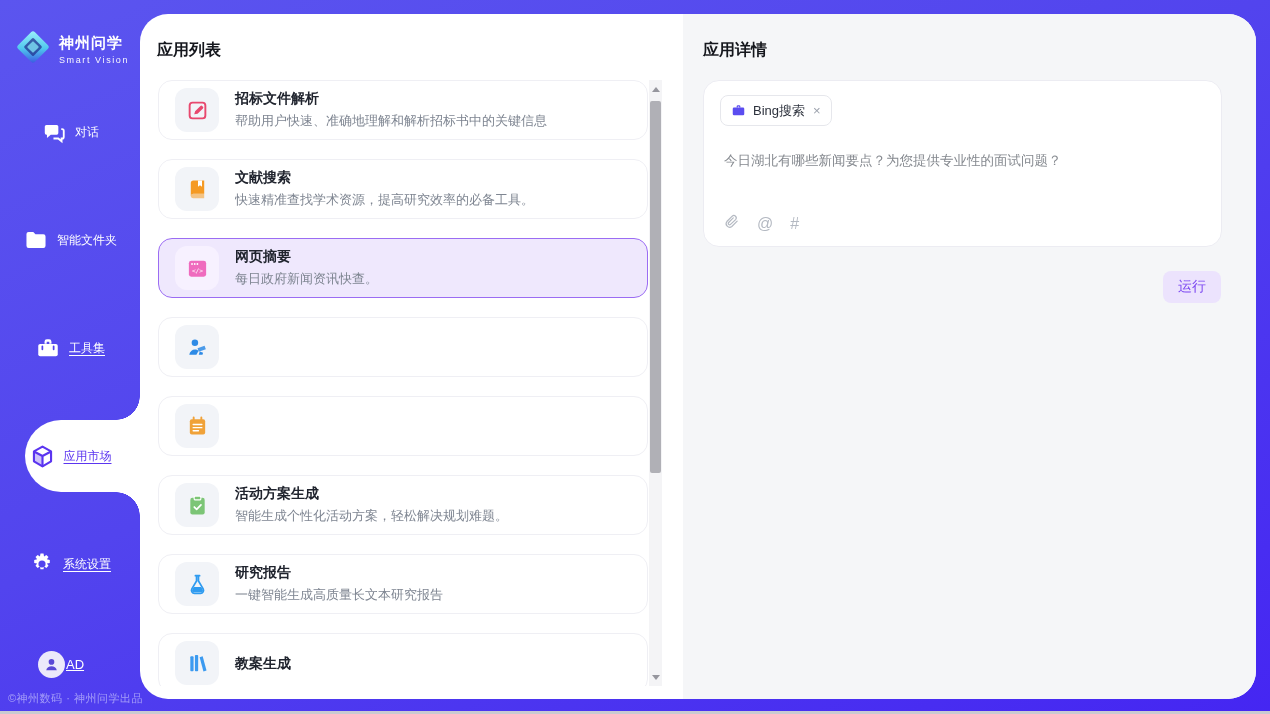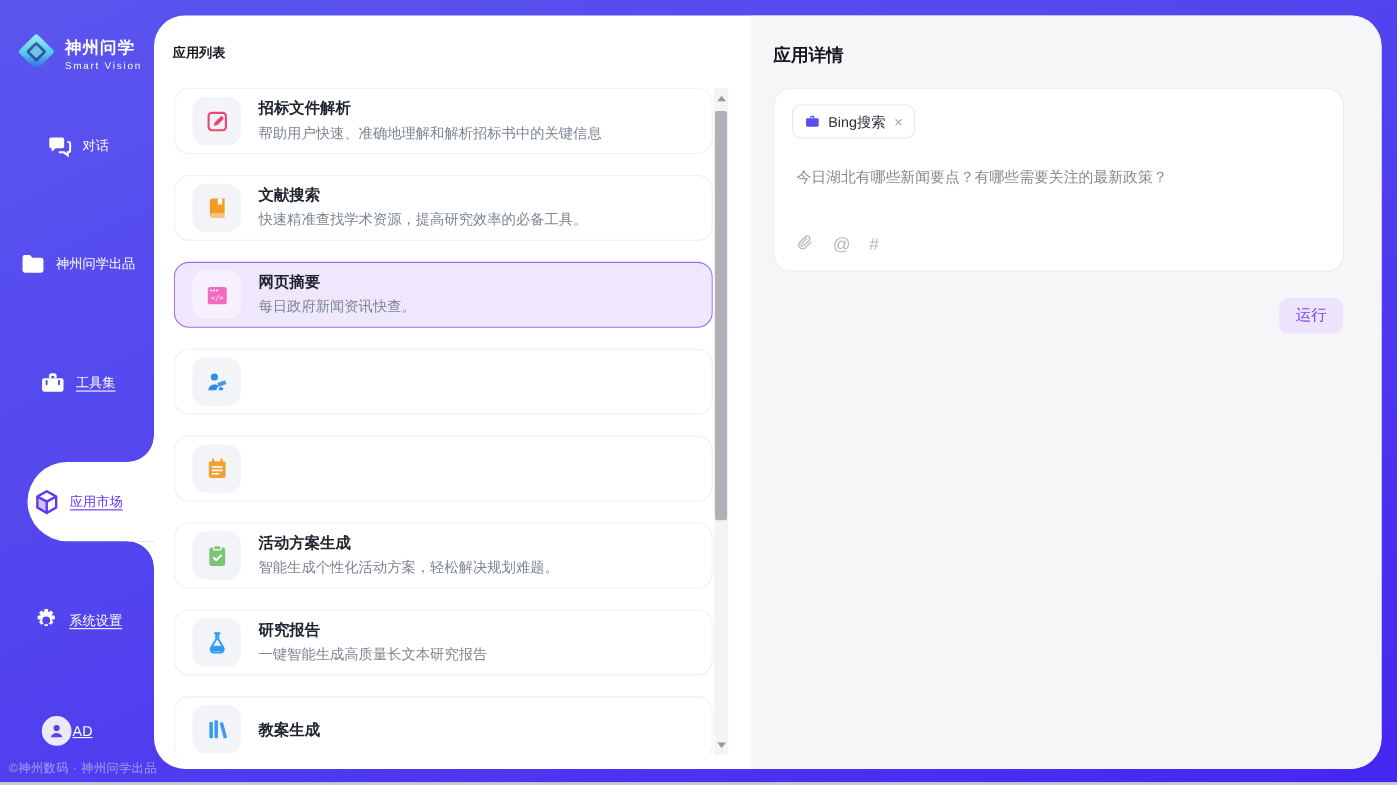--- a/index.html
+++ b/index.html
@@ -37,21 +37,21 @@
   }
   .user-row { position:absolute; left:38px; bottom:36px; display:flex; align-items:center; gap:1px; color:#fff; font-size:13px; z-index:2;text-decoration:underline; }
   .avatar { width:27px; height:27px; border-radius:50%; background:#ece9fa; display:flex; align-items:center; justify-content:center; }
   .side-footer { position:absolute; left:8px; bottom:8px; font-size:11px; color:rgba(230,229,255,.55); letter-spacing:.5px; white-space:nowrap; z-index:2; }
 
   
   .content { position:absolute; left:140px; top:14px; width:1116px; height:685px; background:#fff; border-radius:28px; overflow:hidden; z-index:1; }
   .right-panel { position:absolute; left:543px; top:0; width:573px; height:100%; background:#f5f6f8; }
 
   
-  .list-title { position:absolute; left:17px; top:26px; font-size:12px; font-weight:700; color:#15171d; }
+  .list-title { position:absolute; left:17px; top:26px; font-size:16px; font-weight:700; color:#15171d; }
   .app-list { position:absolute; left:18px; top:66px; width:490px; height:606px; overflow:hidden; }
   .app-card { height:60px; margin-bottom:19px; border:1px solid #efeff4; border-radius:14px; background:#fff;
     display:flex; align-items:center; gap:16px; padding:0 14px 0 16px; cursor:pointer; }
   .app-card.selected { background:#efe8fd; border:1px solid #9b6cf3; }
   .app-icon { flex:0 0 44px; width:44px; height:44px; border-radius:12px; background:#f2f4f8; display:flex; align-items:center; justify-content:center; }
   .app-card.selected .app-icon { background:#f7f1ff; }
   .app-texts { min-width:0; }
   .app-name { font-size:14px; font-weight:700; color:#20242e; line-height:1; }
   .app-desc { font-size:13px; color:#7e8591; margin-top:7px; white-space:nowrap; overflow:hidden; }
 
@@ -113,21 +113,21 @@
         </span>
         <span class="nav-label">对话</span>
       </div>
       <div class="nav-item">
 
         <span class="nav-ico">
           <svg viewBox="0 0 24 24" width="26" height="26">
             <path d="M3.2 6.5a2 2 0 0 1 2-2h4.3l2 2.2h7.3a2 2 0 0 1 2 2v8.6a2 2 0 0 1-2 2H5.2a2 2 0 0 1-2-2z" fill="currentColor"></path>
           </svg>
         </span>
-        <span class="nav-label">神州问学出品</span>
+        <span class="nav-label">智能文件夹</span>
       </div>
       <div class="nav-item">
 
         <span class="nav-ico">
           <svg viewBox="0 0 24 24" width="26" height="26">
             <g fill="currentColor">
               <rect x="3" y="8.2" width="18" height="11.3" rx="1.8"></rect>
               <path d="M8.8 8V6.2A2.2 2.2 0 0 1 11 4h2a2.2 2.2 0 0 1 2.2 2.2V8h-2V6.2h-2.4V8z"></path>
             </g>
             <path d="M6.8 10.4v2.8M17.2 10.4v2.8" stroke="#5140ee" stroke-width="1.6" stroke-linecap="round"></path>
@@ -298,21 +298,21 @@
         <svg viewBox="0 0 24 24" width="15" height="15">
             <g fill="currentColor">
           <rect x="2.8" y="7.2" width="18.4" height="12.3" rx="2"></rect>
           <path d="M9 7.2V5.6a2.1 2.1 0 0 1 2.1-2.1h1.8A2.1 2.1 0 0 1 15 5.6v1.6h-2V5.5h-2v1.7z"></path>
         </g>
           </svg>
       </span>
       <span>Bing搜索</span>
       <span class="tag-close">×</span>
     </div>
-    <div class="prompt">今日湖北有哪些新闻要点？有哪些需要关注的最新政策？</div>
+    <div class="prompt">今日湖北有哪些新闻要点？为您提供专业性的面试问题？</div>
     <div class="attach-row">
 
     <span class="icon-btn">
           <span><svg viewBox="0 0 24 24" width="17" height="17" fill="none" stroke="currentColor" stroke-width="1.7" stroke-linecap="round">
               <path d="M20 11.5l-7.5 7.5a5 5 0 0 1-7-7l7.5-7.5a3.4 3.4 0 0 1 4.8 4.8L10.6 16a1.8 1.8 0 0 1-2.6-2.6l6.5-6.5"></path>
             </svg></span>
         </span>
         <span class="icon-btn">
           <span><span class="glyph">@</span></span>
         </span>

